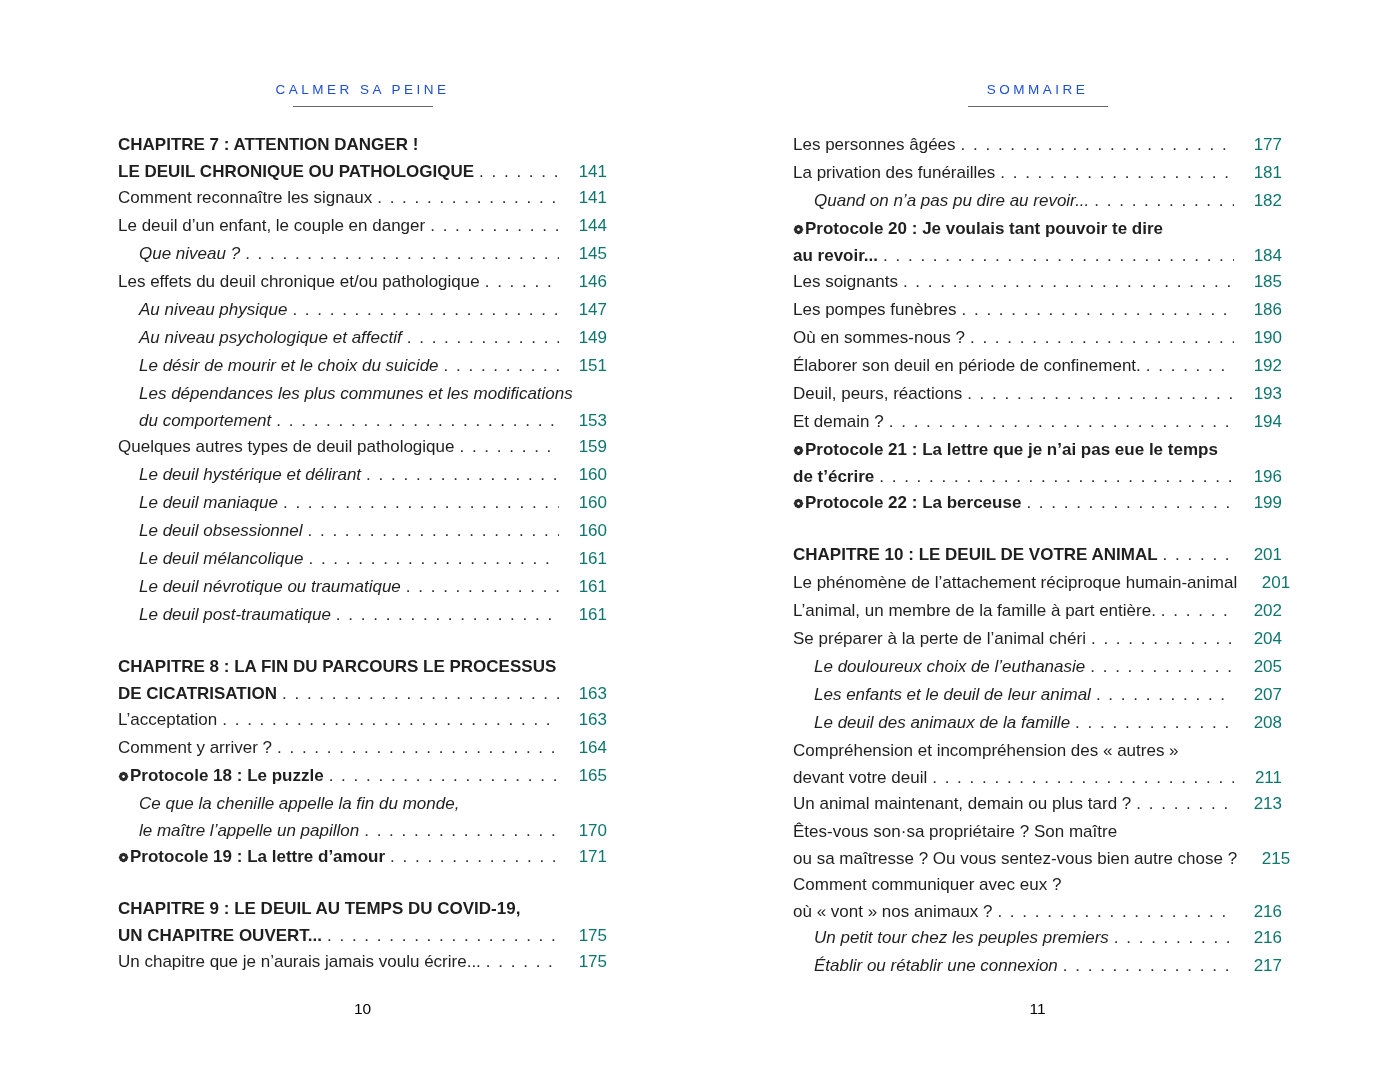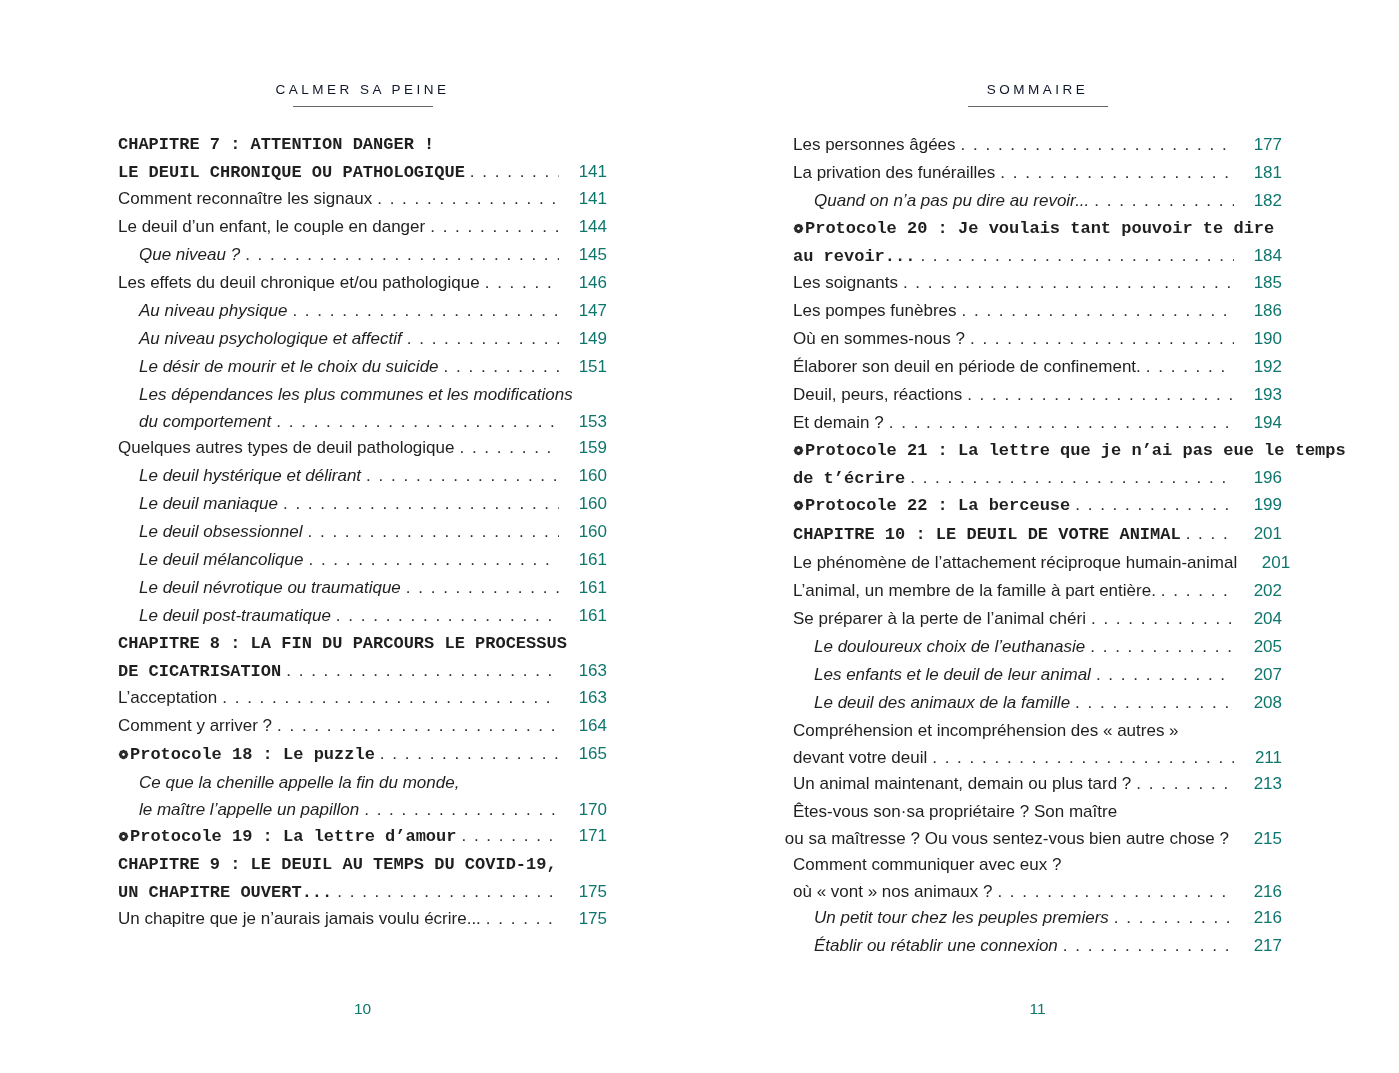--- a/index.html
+++ b/index.html
@@ -30,49 +30,49 @@
   .page-header {
     position: absolute;
     top: 82px;
     left: 0;
     width: 100%;
     text-align: center;
   }
   .page-header .ht {
     font-size: 13.5px;
     letter-spacing: 3.5px;
-    color: #0f172a;
+    color: #1d4ed8;
     font-weight: 400;
   }
   .header-rule {
     width: 140px;
     height: 0;
     border-top: 1.2px solid #666;
     margin: 9px auto 0 auto;
   }
 
   .toc {
     position: absolute;
     top: 131px;
     left: 0;
     right: 0;
   }
   .entry { margin: 0; }
-  .entry.space-before { }
+  .entry.space-before { margin-top: 24px; }
 
   .row {
     display: flex;
     align-items: baseline;
     line-height: 28px;
     font-size: 17px;
   }
-  .row.cont { line-height: 25px; justify-content: flex-end; }
+  .row.cont { line-height: 25px; }
   .entry.indent .row { padding-left: 21px; }
 
-  .entry.bold .txt   { font-weight: bold; font-family: Liberation Mono, monospace; }
+  .entry.bold .txt   { font-weight: bold; }
   .entry.italic .txt { font-style: italic; }
 
   .txt { white-space: nowrap; flex: 0 0 auto; }
 
   .leader {
     flex: 1 1 auto;
     overflow: hidden;
     white-space: nowrap;
     margin-left: 5px;
     color: #2a2a2a;
@@ -102,21 +102,21 @@
     margin-right: 1px;
   }
 
   .folio {
     position: absolute;
     top: 1000px;
     left: 0;
     width: 100%;
     text-align: center;
     font-size: 15.5px;
-    color: #0f766e;
+    color: #000000;
   }
 </style>
 </head>
 <body>
 
 <div class="spread">
 
   <section class="page left">
     <div class="page-header">
       <div class="ht">CALMER SA PEINE</div>

